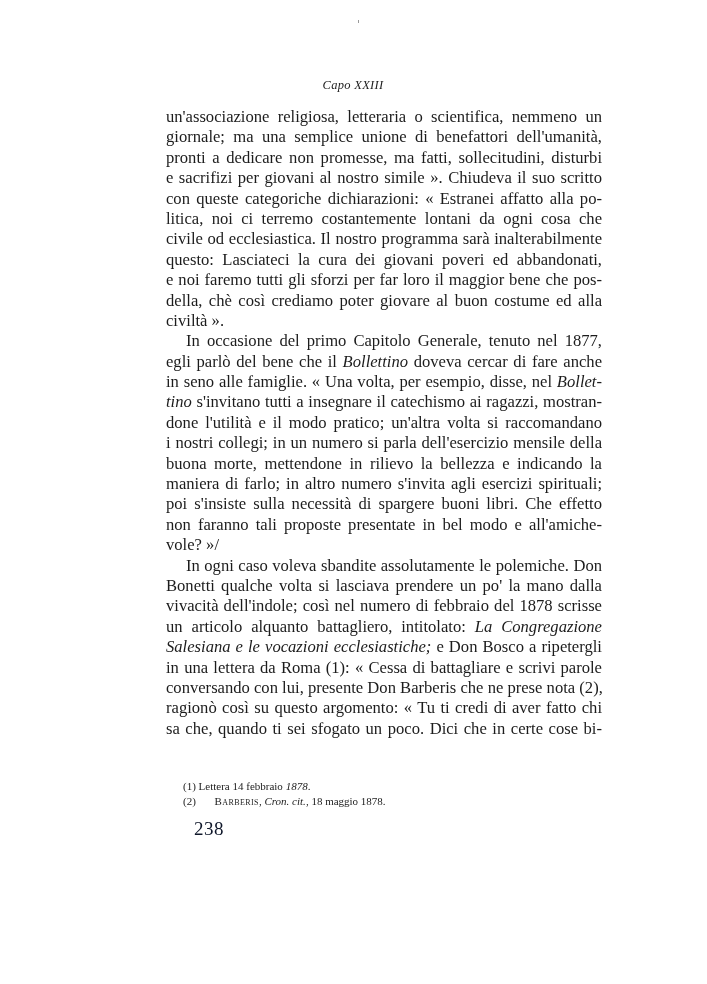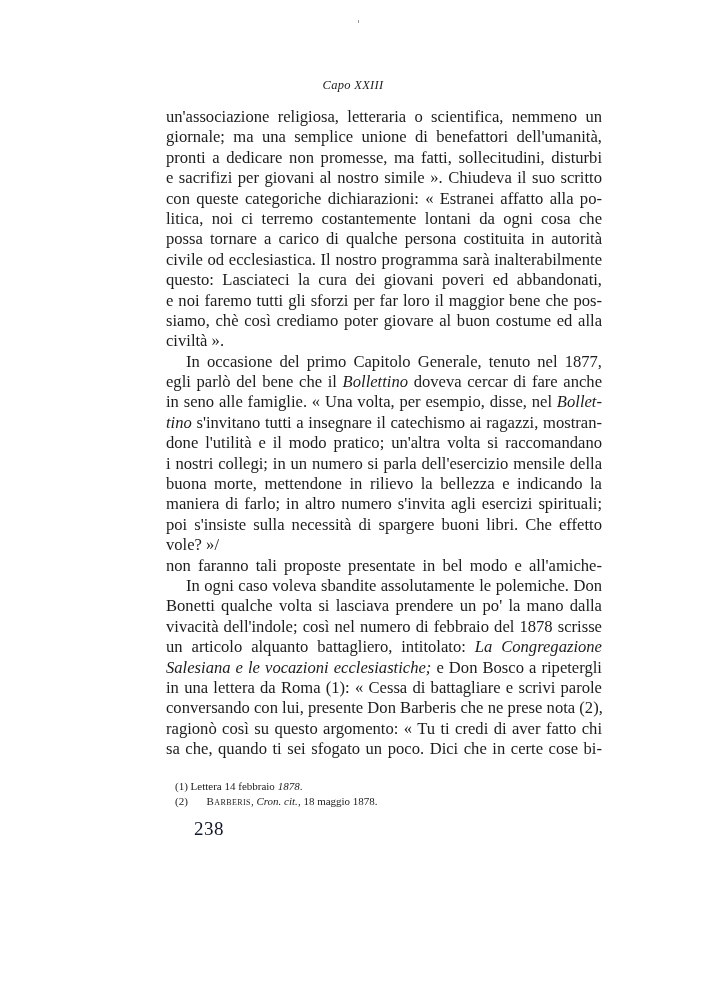--- a/index.html
+++ b/index.html
@@ -54,21 +54,21 @@
     .line.last {
       text-align-last: left;
     }
     .line.indent {
       padding-left: 20px;
     }
     .line i, .line .it { font-style: italic; }
     .footnotes {
       position: absolute;
       top: 779px;
-      left: 175px;
+      left: 183px;
       width: 400px;
     }
     .fn {
       display: block;
       font-size: 11px;
       line-height: 15px;
       white-space: nowrap;
       color: #1c1c1c;
     }
     .fn .sc {
@@ -100,37 +100,36 @@
 
   <div class="running-head">Capo XXIII</div>
 
   <div class="body-text" id="body-text">
       <span class="line">un'associazione religiosa, letteraria o scientifica, nemmeno un</span>
       <span class="line">giornale; ma una semplice unione di benefattori dell'umanità,</span>
       <span class="line">pronti a dedicare non promesse, ma fatti, sollecitudini, disturbi</span>
       <span class="line">e sacrifizi per giovani al nostro simile ». Chiudeva il suo scritto</span>
       <span class="line">con queste categoriche dichiarazioni: « Estranei affatto alla po-</span>
       <span class="line">litica, noi ci terremo costantemente lontani da ogni cosa che</span>
-      <span class="line">possa tornare a carico di qualche persona costituita in autorità</span>
       <span class="line">civile od ecclesiastica. Il nostro programma sarà inalterabilmente</span>
       <span class="line">questo: Lasciateci la cura dei giovani poveri ed abbandonati,</span>
       <span class="line">e noi faremo tutti gli sforzi per far loro il maggior bene che pos-</span>
-      <span class="line">siamo, chè così crediamo poter giovare al buon costume ed alla</span>
+      <span class="line">della, chè così crediamo poter giovare al buon costume ed alla</span>
       <span class="line last">civiltà ».</span>
       <span class="line indent">In occasione del primo Capitolo Generale, tenuto nel 1877,</span>
       <span class="line">egli parlò del bene che il <i>Bollettino</i> doveva cercar di fare anche</span>
       <span class="line">in seno alle famiglie. « Una volta, per esempio, disse, nel <i>Bollet-</i></span>
       <span class="line"><i>tino</i> s'invitano tutti a insegnare il catechismo ai ragazzi, mostran-</span>
       <span class="line">done l'utilità e il modo pratico; un'altra volta si raccomandano</span>
       <span class="line">i nostri collegi; in un numero si parla dell'esercizio mensile della</span>
       <span class="line">buona morte, mettendone in rilievo la bellezza e indicando la</span>
       <span class="line">maniera di farlo; in altro numero s'invita agli esercizi spirituali;</span>
       <span class="line">poi s'insiste sulla necessità di spargere buoni libri. Che effetto</span>
+      <span class="line">non faranno tali proposte presentate in bel modo e all'amiche-</span>
       <span class="line last">vole? »/</span>
-      <span class="line">non faranno tali proposte presentate in bel modo e all'amiche-</span>
       <span class="line indent">In ogni caso voleva sbandite assolutamente le polemiche. Don</span>
       <span class="line">Bonetti qualche volta si lasciava prendere un po' la mano dalla</span>
       <span class="line">vivacità dell'indole; così nel numero di febbraio del 1878 scrisse</span>
       <span class="line">un articolo alquanto battagliero, intitolato: <i>La Congregazione</i></span>
       <span class="line"><i>Salesiana e le vocazioni ecclesiastiche;</i> e Don Bosco a ripetergli</span>
       <span class="line">in una lettera da Roma (1): « Cessa di battagliare e scrivi parole</span>
       <span class="line">conversando con lui, presente Don Barberis che ne prese nota (2),</span>
       <span class="line">ragionò così su questo argomento: « Tu ti credi di aver fatto chi</span>
       <span class="line">sa che, quando ti sei sfogato un poco. Dici che in certe cose bi-</span>
     </div>

